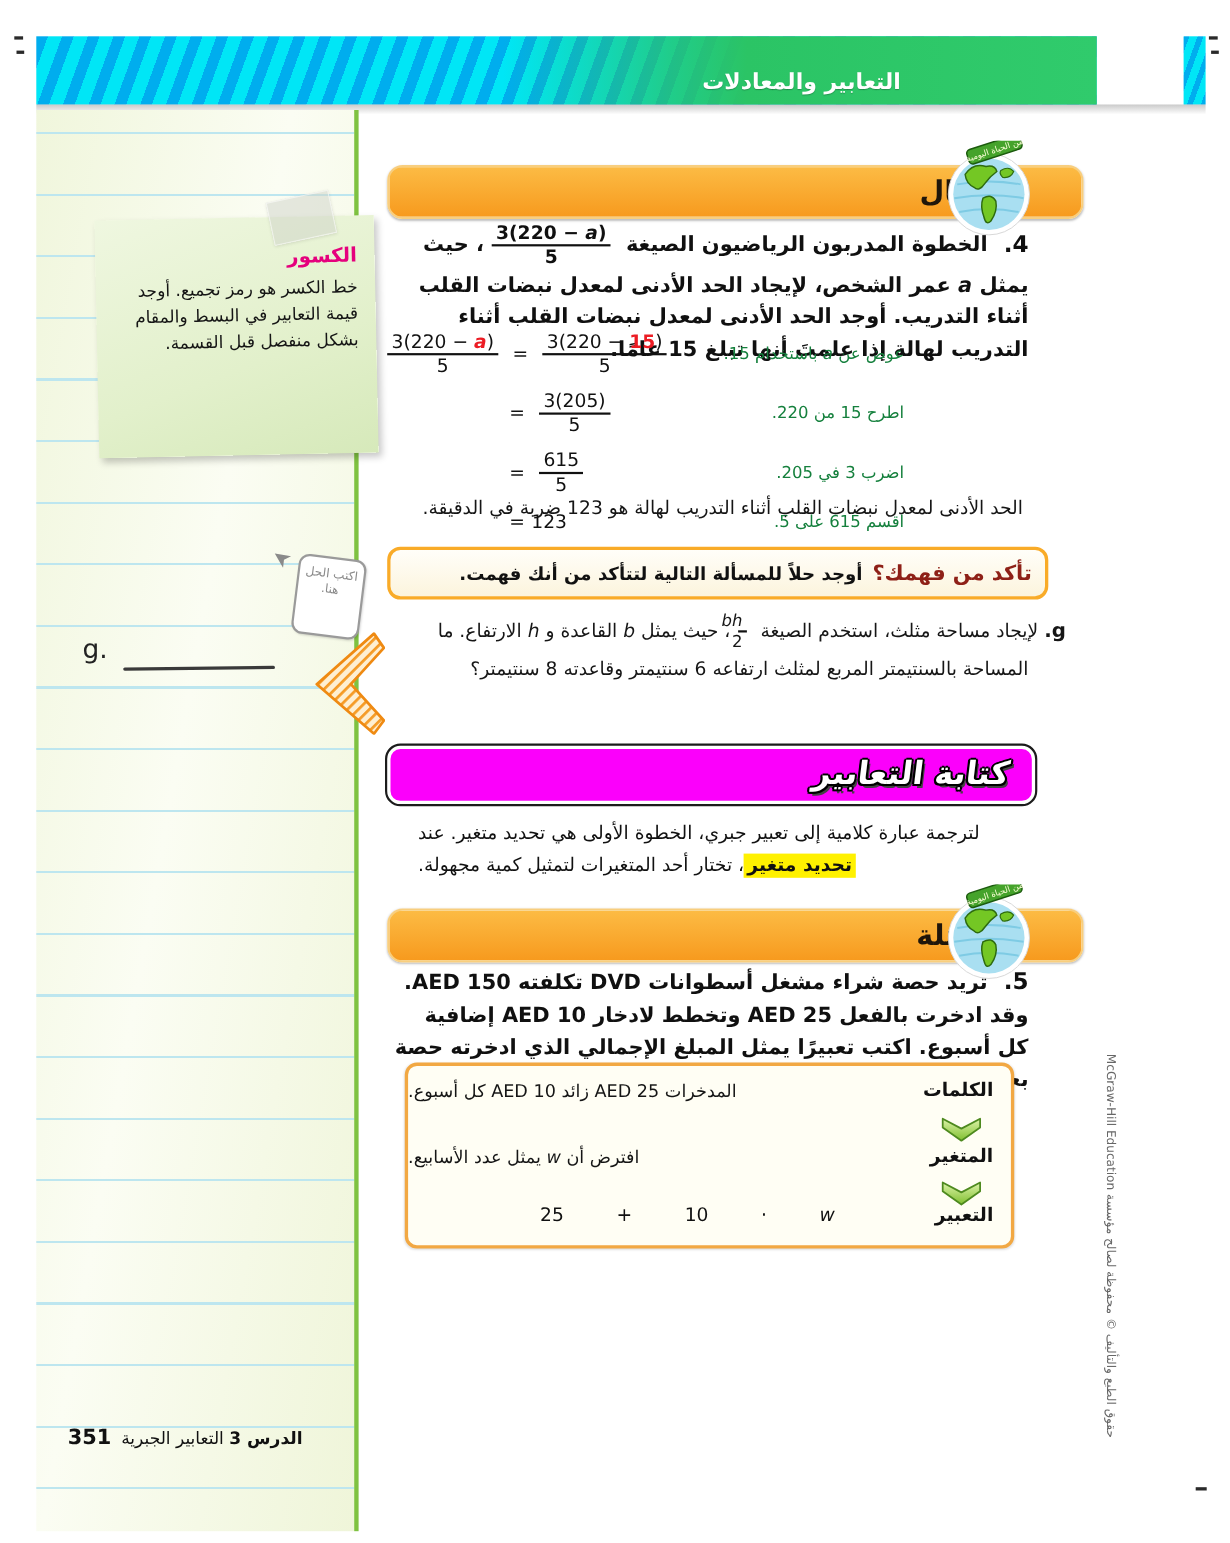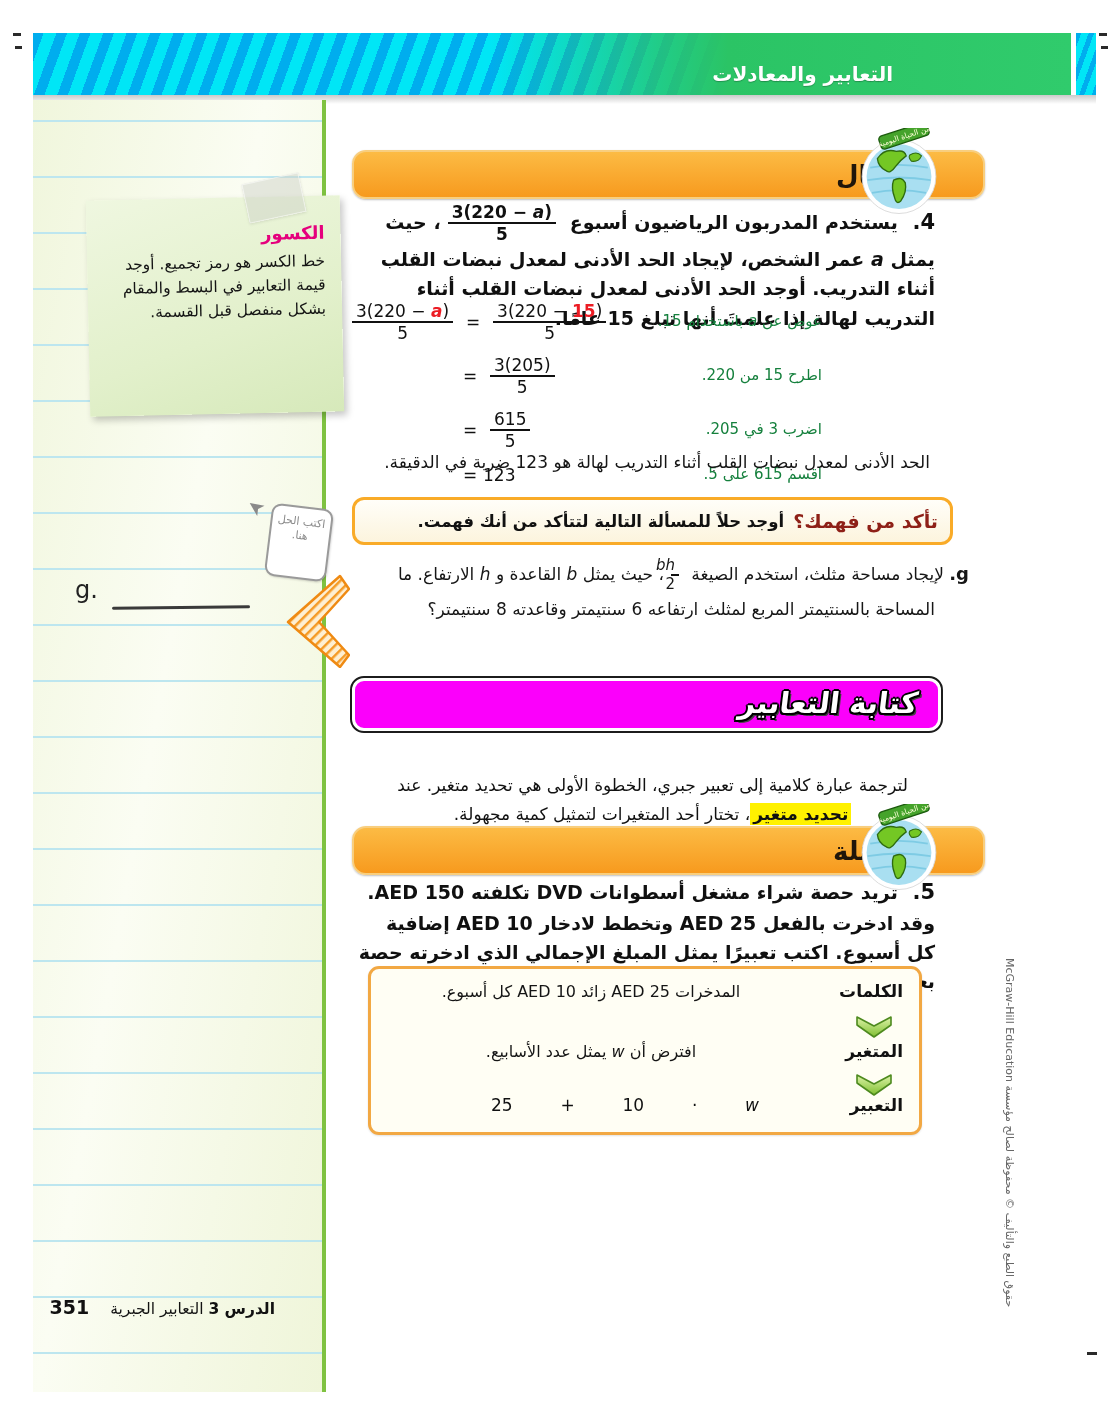--- a/index.html
+++ b/index.html
@@ -3,21 +3,21 @@
 <meta charset="utf-8">
 <style>
   html,body{margin:0;padding:0;background:#fff;}
   body{font-family:"DejaVu Sans",sans-serif;color:#111;}
   .page{position:relative;width:1118px;height:1403px;background:#fff;overflow:hidden;}
 
   
   .mark{position:absolute;background:#2a2a2a;}
 
   
-  .hdr-bar{position:absolute;left:33px;top:33px;width:1038px;height:62px;
+  .hdr-bar{position:absolute;left:33px;top:33px;width:964px;height:62px;
     background:
       linear-gradient(to right, rgba(43,196,101,0) 44%, rgba(43,196,101,.75) 60%, #2BC465 67%, #30CB6C 100%),
       repeating-linear-gradient(110deg,#00ADEE 0 10px,#00E6F6 10px 22px);}
   .hdr-title{position:absolute;right:178px;bottom:9px;color:#fff;font-weight:bold;font-size:20px;direction:rtl;text-shadow:0 1px 1px rgba(0,0,0,.25);}
   .hdr-sq{position:absolute;left:1076px;top:33px;width:20px;height:62px;
     background:repeating-linear-gradient(110deg,#00ADEE 0 5px,#00E6F6 5px 12px);}
   .hdr-shadow{position:absolute;left:33px;top:95px;width:1063px;height:9px;
     background:linear-gradient(to bottom,rgba(90,90,90,.32),rgba(255,255,255,0));}
 
   
@@ -35,21 +35,21 @@
     transform:rotate(-12deg);box-shadow:0 1px 3px rgba(0,0,0,.1);border:1px solid rgba(255,255,255,.55);}
   .write-here{position:absolute;left:268px;top:506px;width:58px;height:62px;background:#fff;border:2px solid #9a9a9a;
     border-radius:10px;transform:rotate(7deg);font-size:11px;color:#8a8a8a;direction:rtl;text-align:center;
     line-height:1.25;padding-top:7px;box-shadow:1px 1px 2px rgba(0,0,0,.15);}
   .write-arrow{position:absolute;left:247px;top:496px;color:#8a8a8a;font-size:20px;transform:rotate(215deg);}
   .answer-g{position:absolute;left:75px;top:576px;font-size:24px;color:#222;}
   .answer-line{position:absolute;left:112px;top:606px;width:138px;height:3px;background:#3a3a3a;border-radius:2px;transform:rotate(-.6deg);}
   .big-arrow{position:absolute;left:286px;top:574px;}
   .lesson-footer{position:absolute;left:60px;top:1296px;width:215px;direction:rtl;text-align:right;font-size:15.5px;color:#111;white-space:nowrap;}
   .lesson-footer .bold{font-weight:bold;}
-  .lesson-footer .pageno{font-weight:bold;font-size:19px;margin-right:16px;text-align:right;}
+  .lesson-footer .pageno{font-weight:bold;font-size:19px;margin-right:4px;text-align:right;}
 
   
   .banner-orange{position:absolute;left:352px;width:583px;height:45px;
     background:linear-gradient(#FCBB44,#F79A1E);border:2px solid #F8CE7E;border-radius:14px;
     box-shadow:0 1px 2px rgba(0,0,0,.25);padding-left:46px;}
   .banner-orange .blabel{position:absolute;right:88px;top:50%;transform:translateY(-50%);
     font-size:26px;font-weight:bold;color:#20160a;direction:rtl;}
   .globe{position:absolute;width:90px;height:90px;}
   .banner-magenta{position:absolute;left:352px;top:678px;width:583px;height:47px;background:#FB00FB;
     border:3px solid #fff;outline:2px solid #1c1c1c;border-radius:12px;}
@@ -77,29 +77,29 @@
   .concl{position:absolute;left:352px;top:452px;width:578px;direction:rtl;text-align:right;font-size:17px;color:#151515;}
 
   .check-bar{position:absolute;left:352px;top:497px;width:583px;height:42px;border:3px solid #F9AB28;border-radius:12px;
     background:linear-gradient(#FFFEF9,#FCF4DD);display:flex;align-items:center;direction:rtl;padding-right:12px;gap:9px;}
   .check-title{color:#8E2017;font-weight:bold;font-size:19px;white-space:nowrap;}
   .check-sub{color:#111;font-weight:bold;font-size:16.5px;white-space:nowrap;}
 
   .gprob{position:absolute;left:352px;top:556px;width:583px;direction:rtl;text-align:right;font-size:17px;color:#161616;line-height:1.95;padding-right:34px;text-indent:-34px;}
   .gnum{font-weight:bold;font-size:18px;}
 
-  .wpara{position:absolute;left:380px;top:744px;width:545px;direction:rtl;text-align:center;font-size:17px;line-height:1.7;color:#111;margin-top:27px;}
+  .wpara{position:absolute;left:380px;top:744px;width:545px;direction:rtl;text-align:left;font-size:17px;line-height:1.7;color:#111;}
   .hl{background:#FFF100;font-weight:bold;padding:1px 3px;}
 
   
   .wvebox{position:absolute;left:368px;top:966px;width:548px;height:163px;border:3px solid #F2A843;border-radius:11px;
     background:#FFFEF4;box-shadow:0 1px 2px rgba(0,0,0,.12);}
   .wrow{position:absolute;left:0;width:100%;display:flex;direction:rtl;align-items:center;}
   .wlabel{width:92px;padding-right:16px;font-weight:bold;font-size:17px;color:#111;flex-shrink:0;text-align:right;}
-  .wtext{flex:1;text-align:center;font-size:16px;color:#151515;direction:rtl;}
+  .wtext{flex:1;text-align:left;font-size:16px;color:#151515;direction:rtl;}
   .box-arrow{position:absolute;right:26px;width:38px;height:26px;}
   .expr-row{position:absolute;left:120px;top:126px;width:268px;display:flex;direction:ltr;justify-content:space-between;font-size:17px;color:#111;}
   .result{position:absolute;left:352px;top:1146px;width:553px;direction:rtl;text-align:right;font-size:17px;color:#141414;}
 
   .copyright{position:absolute;left:1016px;top:958px;transform:rotate(90deg);transform-origin:top left;
     font-size:11px;color:#666;white-space:nowrap;direction:rtl;}
 </style>
 </head>
 <body>
 
@@ -158,21 +158,21 @@
     <path d="M44 58 Q53 53 57 61 Q59 71 52 81 Q47 86 45 77 Q41 66 44 58 Z" fill="#74C724" stroke="#2E6B10" stroke-width="1.5"></path>
     <path d="M62 30 Q70 25 75 31 Q72 38 64 37 Q60 33 62 30 Z" fill="#74C724" stroke="#2E6B10" stroke-width="1.2"></path>
     <g transform="rotate(-18 56 10)">
       <rect x="28" y="1" width="56" height="15" rx="4" fill="#45A32B" stroke="#1C5B0E" stroke-width="1.5"></rect>
       <text x="56" y="12" font-size="8.5" text-anchor="middle" fill="#FDFFD8">من الحياة اليومية</text>
     </g>
   </svg>
 
   <div class="prob" style="top:202px;">
     <span class="pnum">4.</span>
-    <span>يستخدم المدربون الرياضيون أسبوع</span>
+    <span>الخطوة المدربون الرياضيون الصيغة</span>
     <span class="frac" style="font-size:17px;">
       <span class="top"><span>3(220 − </span><span class="mvar">a</span><span>)</span></span>
       <span>5</span>
     </span><span>، حيث يمثل </span><span class="mvar">a</span><span> عمر الشخص، لإيجاد الحد الأدنى لمعدل نبضات القلب أثناء التدريب. أوجد الحد الأدنى لمعدل نبضات القلب أثناء التدريب لهالة إذا علمتَ أنها تبلغ 15 عامًا.</span>
   </div>
 
   <div class="steps">
     <div class="step">
       <span class="fracA">
           <span class="frac" style="margin-left:0;">

